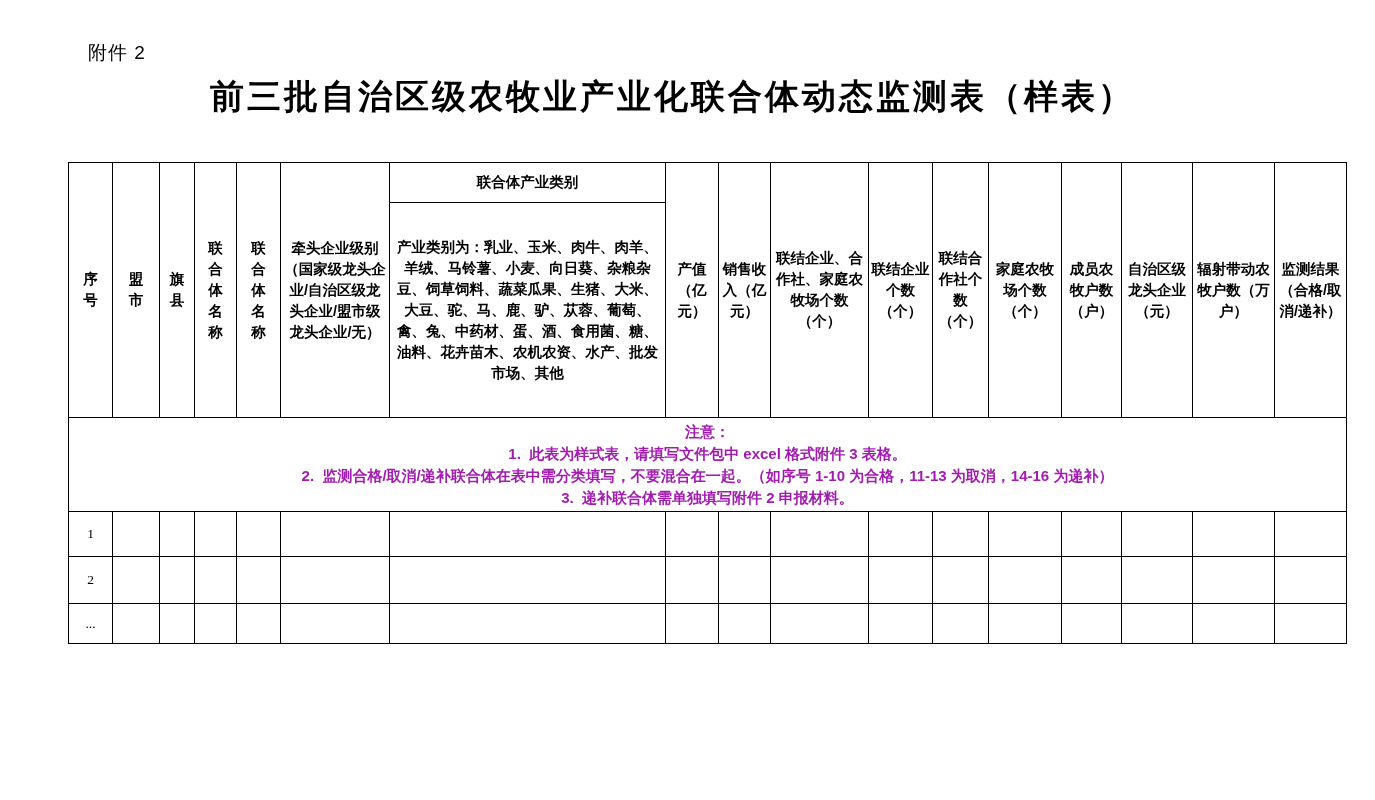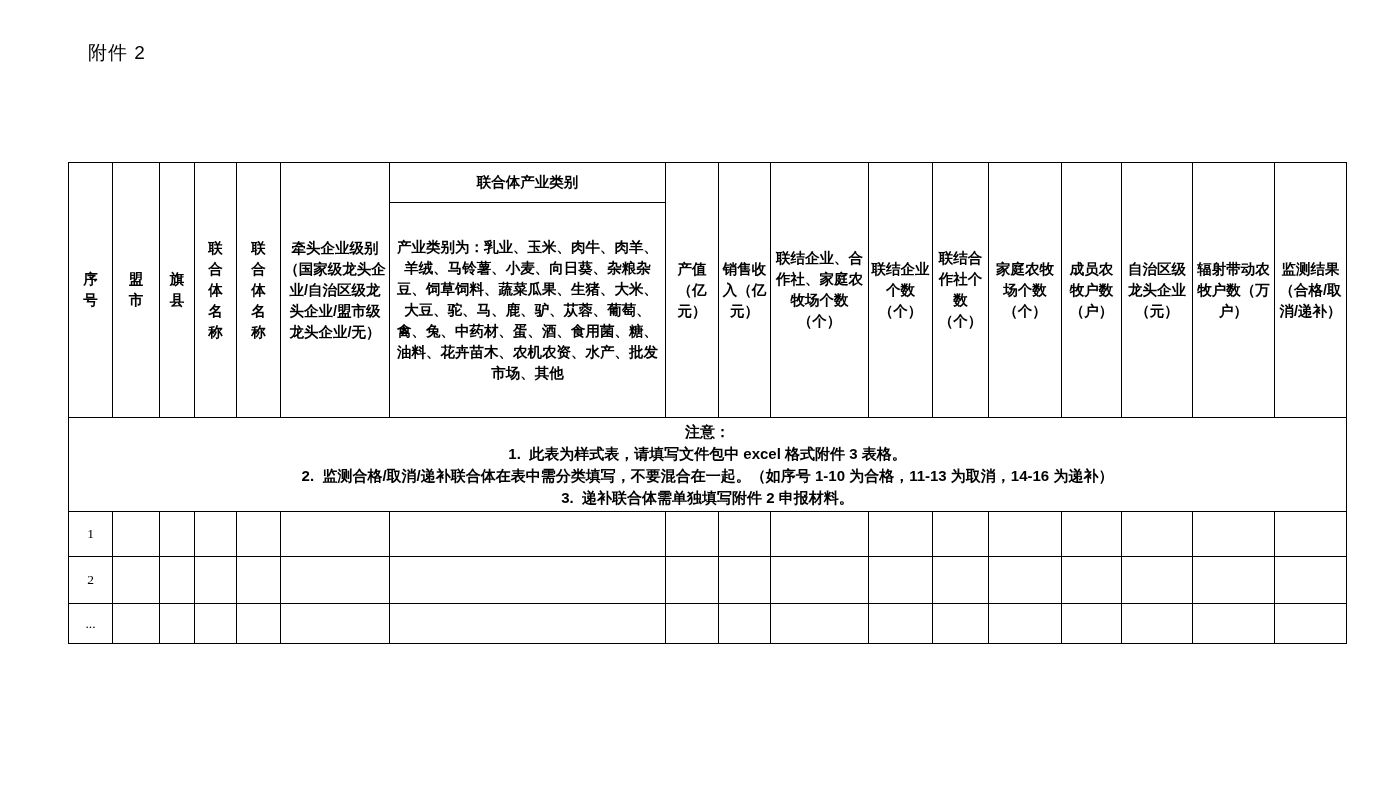--- a/index.html
+++ b/index.html
@@ -29,40 +29,41 @@
   .lvl-hdr{padding:0 3px;}
   .group-hdr{font-size:15px;}
   .industry-detail{font-size:15px;line-height:24px;padding:0 9px;text-align:center;font-weight:bold;}
   tr.hdr-a{height:40px;}
   tr.hdr-b{height:215px;}
   tr.notes-row{height:94px;}
   tr.row-1{height:45px;}
   tr.row-2{height:47px;}
   tr.row-3{height:40px;}
   .notes-cell{
-    vertical-align:top;text-align:left;color:#000000;font-weight:bold;
+    vertical-align:top;text-align:left;color:#a21caf;font-weight:bold;
     font-size:15px;line-height:22px;padding:1px 5px;
   }
   .note-line{white-space:pre-wrap;}
   .serial-cell{font-family:"Liberation Serif",serif;font-size:13.5px;}
   
   .rule{position:absolute;height:2px;background:#2b2b2b;}
   .rule-top{left:78px;top:669px;width:1187px;}
   .rule-bottom{left:78px;top:710px;width:1187px;}
   .footer-issuer{position:absolute;left:90px;top:680px;font-size:17px;letter-spacing:1px;}
   .footer-date{position:absolute;left:868px;top:717px;font-size:13px;white-space:pre;letter-spacing:1px;}
   .pageno{position:absolute;left:1248px;top:763px;font-size:12.5px;font-weight:bold;}
 </style>
 </head>
 <body>
 
 <div class="page">
 
   <div class="attachment">附件 2</div>
 
+  <h1 class="doc-title">前三批自治区级农牧业产业化联合体动态监测表（样表）</h1>
 
 
   <table class="monitor-table">
     <colgroup>
       <col style="width:44px">
         <col style="width:47px">
         <col style="width:35px">
       <col style="width:42px">
         <col style="width:44px">
         <col style="width:109px">

